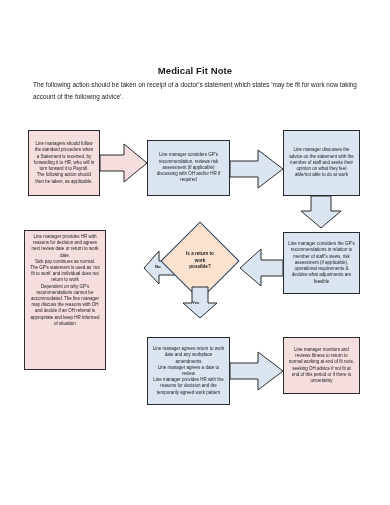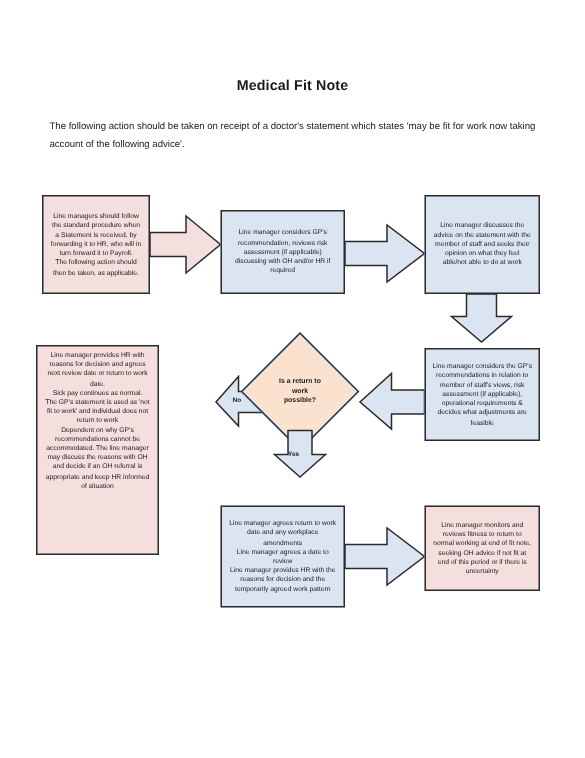--- a/index.html
+++ b/index.html
@@ -7,21 +7,21 @@
     width:390px;height:505px;
     background:#ffffff;
     font-family:"Liberation Sans", sans-serif;
     overflow:hidden;
     position:relative;
   }
   #page{position:relative;width:390px;height:505px;}
 
   .title{
     position:absolute;
-    left:0;top:52px;width:390px;
+    left:0;top:65px;width:390px;
     text-align:center;
     font-size:9.5px;
     font-weight:bold;
     color:#1a1a1a;
     letter-spacing:.1px;
   }
   .intro{
     position:absolute;
     left:33px;top:79px;width:325px;
     font-size:6.4px;

